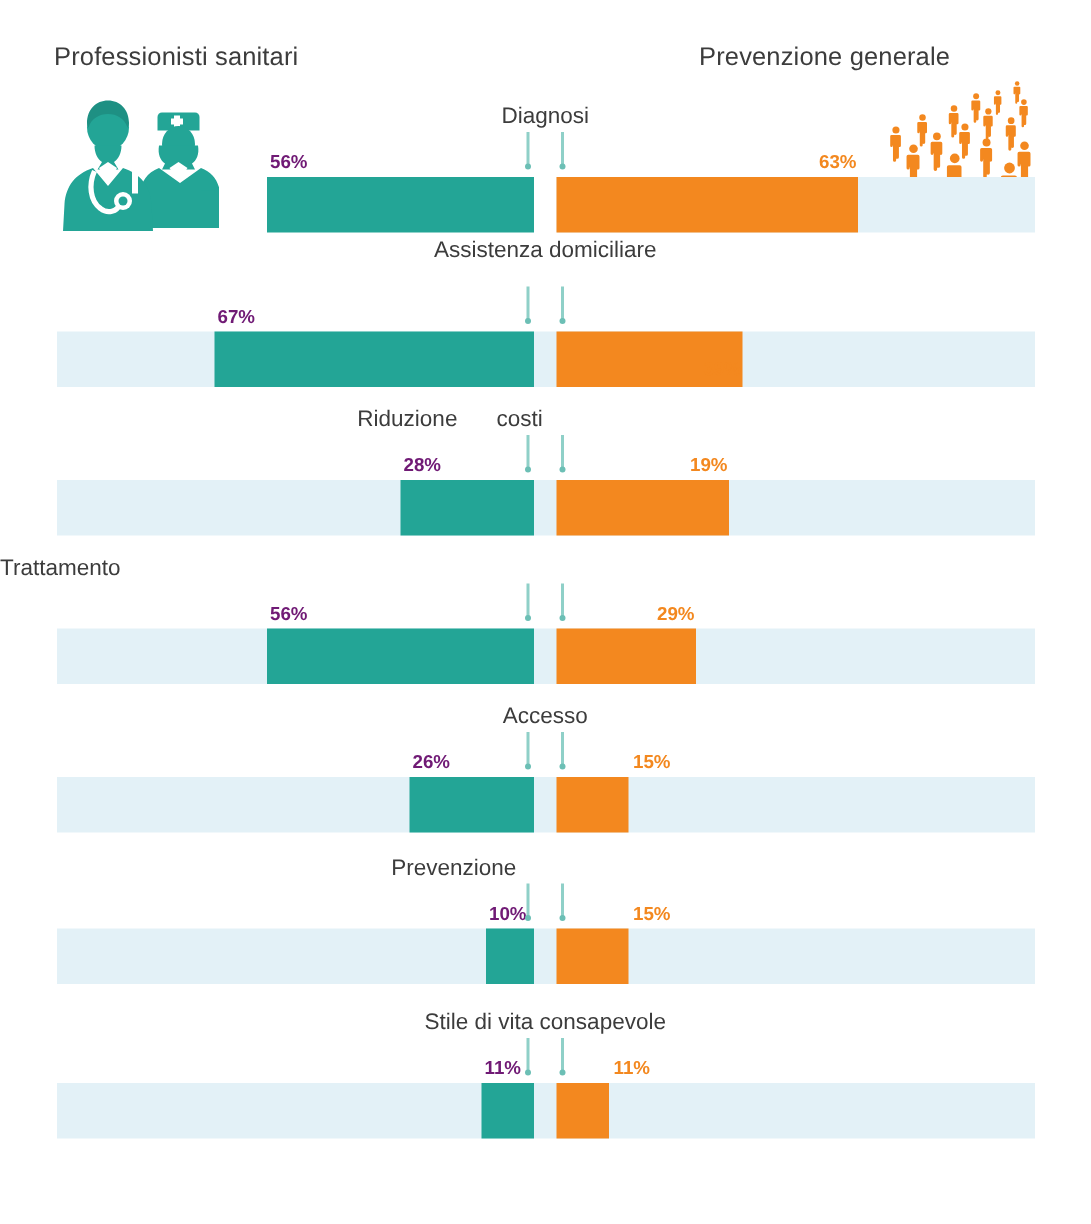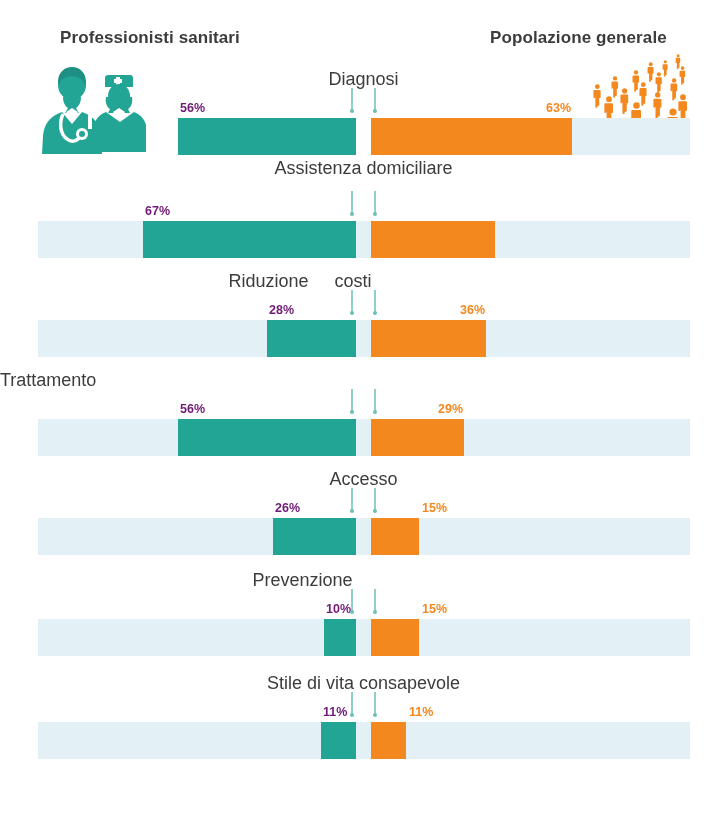--- a/index.html
+++ b/index.html
@@ -21,22 +21,21 @@
     height: 816px;
   }
 
   
   .col-header {
     position: absolute;
     font-size: 17px;
     color: #3c3c3c;
     letter-spacing: 0.1px;
     white-space: nowrap;
-    font-weight: 700;
-    margin-left: 24px;
+    font-weight: 400;
   }
   #hdr-left  { left: 36px;  top: 28px; }
   #hdr-right { left: 466px; top: 28px; }
 
   
   .art-pros {
     position: absolute;
     left: 36px;
     top: 55px;
     width: 110px;
@@ -79,21 +78,21 @@
     font-weight: bold;
     white-space: nowrap;
     line-height: 1;
   }
   .val-left  { color: #701a75; }
   .val-right { color: #f3881f; }
 
   
   .cat {
     position: absolute;
-    font-size: 18px;
+    font-size: 15px;
     color: #3c3c3c;
     white-space: nowrap;
     text-align: center;
     line-height: 1;
   }
   .cat .gapword { display: inline-block; margin-left: 26px; }
 
   
   .leader {
     position: absolute;
@@ -111,21 +110,21 @@
     background: #6cbfb5;
   }
 </style>
 </head>
 <body>
 
 <div class="canvas">
 
   <div class="col-header" id="hdr-left">Professionisti sanitari</div>
 
-  <div class="col-header" id="hdr-right">Popolazione generale</div>
+  <div class="col-header" id="hdr-right">Prevenzione generale</div>
 
   <div class="art-pros">
     <svg viewBox="0 0 110 100" width="110" height="100" aria-hidden="true">
       <g fill="#23a596">
 
         <path d="M72 20h22a3 3 0 0 1 3 3v9H69v-9a3 3 0 0 1 3-3z"></path>
         <rect x="80" y="22" width="4" height="8" fill="#ffffff"></rect>
         <rect x="78" y="24" width="8" height="4" fill="#ffffff"></rect>
         <ellipse cx="83" cy="41" rx="11" ry="12"></ellipse>
         <path d="M70 42c-1 6 1 10 4 12l-2 4h22l-2-4c3-2 5-6 4-12z"></path>
@@ -195,21 +194,21 @@
       <div class="val val-right" style="left: 469px; top: 205px; margin-top: 35px;">39%</div>
       <div class="cat" style="left: 0px; width: 727px; top: 159px; transform: translateX(0px); text-align: center;">Assistenza domiciliare</div>
       <div class="leader" style="left: 351px; top: 191px; height: 23px;"></div>
       <div class="leader" style="left: 374px; top: 191px; height: 23px;"></div>
     </div>
     <div class="row" style="top: 0px;">
       <div class="track" style="top: 320px; height: 37px;"></div>
       <div class="bar bar-left" style="left: 267px; top: 320px; width: 89px; height: 37px;"></div>
       <div class="bar bar-right" style="left: 371px; top: 320px; width: 115px; height: 37px;"></div>
       <div class="val val-left" style="left: 269px; top: 304px;">28%</div>
-      <div class="val val-right" style="left: 460px; top: 304px;">36%</div>
+      <div class="val val-right" style="left: 460px; top: 304px;">19%</div>
       <div class="cat" style="left: 0px; width: 600px; top: 272px; transform: translateX(0px); text-align: center;"><span>Riduzione</span><span class="gapword">costi</span></div>
       <div class="leader" style="left: 351px; top: 290px; height: 23px;"></div>
       <div class="leader" style="left: 374px; top: 290px; height: 23px;"></div>
     </div>
     <div class="row" style="top: 0px;">
       <div class="track" style="top: 419px; height: 37px;"></div>
       <div class="bar bar-left" style="left: 178px; top: 419px; width: 178px; height: 37px;"></div>
       <div class="bar bar-right" style="left: 371px; top: 419px; width: 93px; height: 37px;"></div>
       <div class="val val-left" style="left: 180px; top: 403px;">56%</div>
       <div class="val val-right" style="left: 438px; top: 403px;">29%</div>

